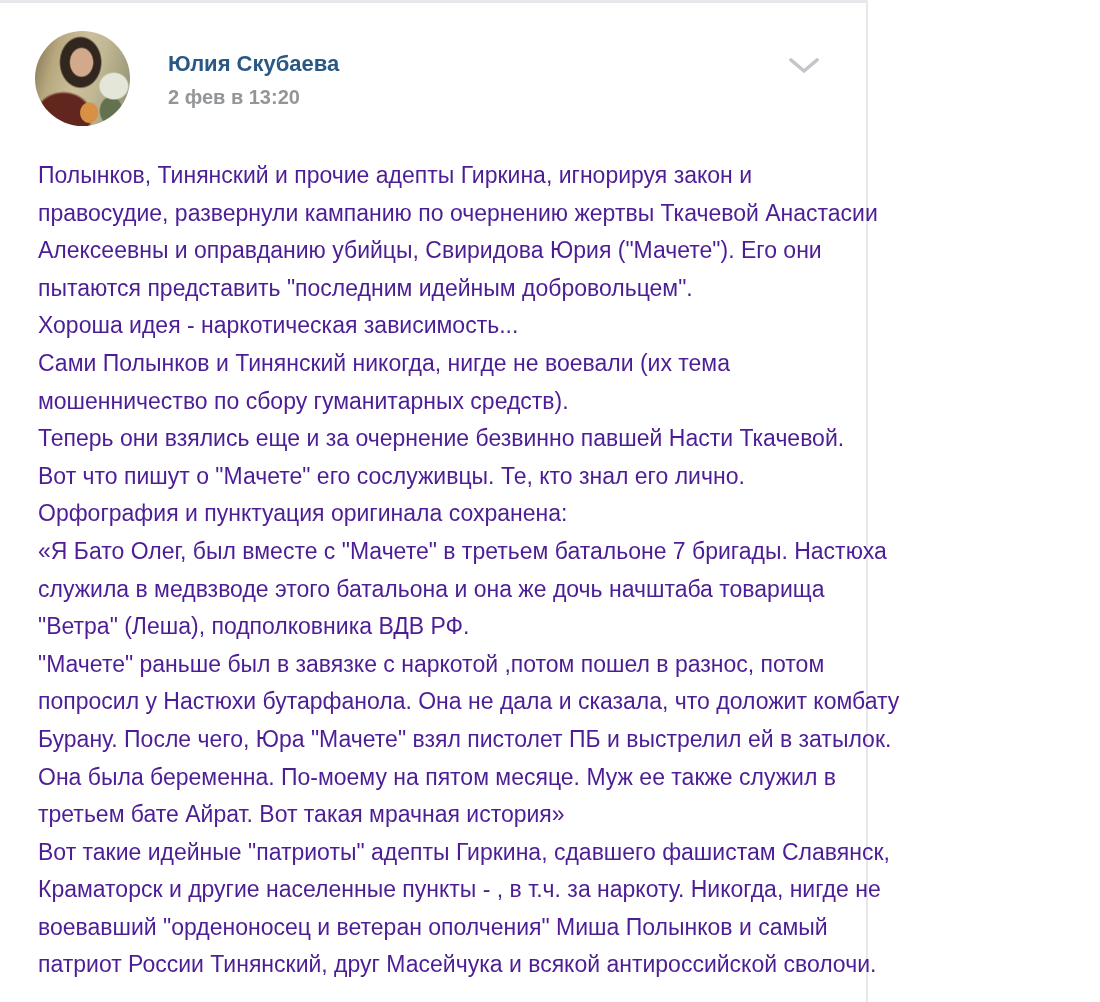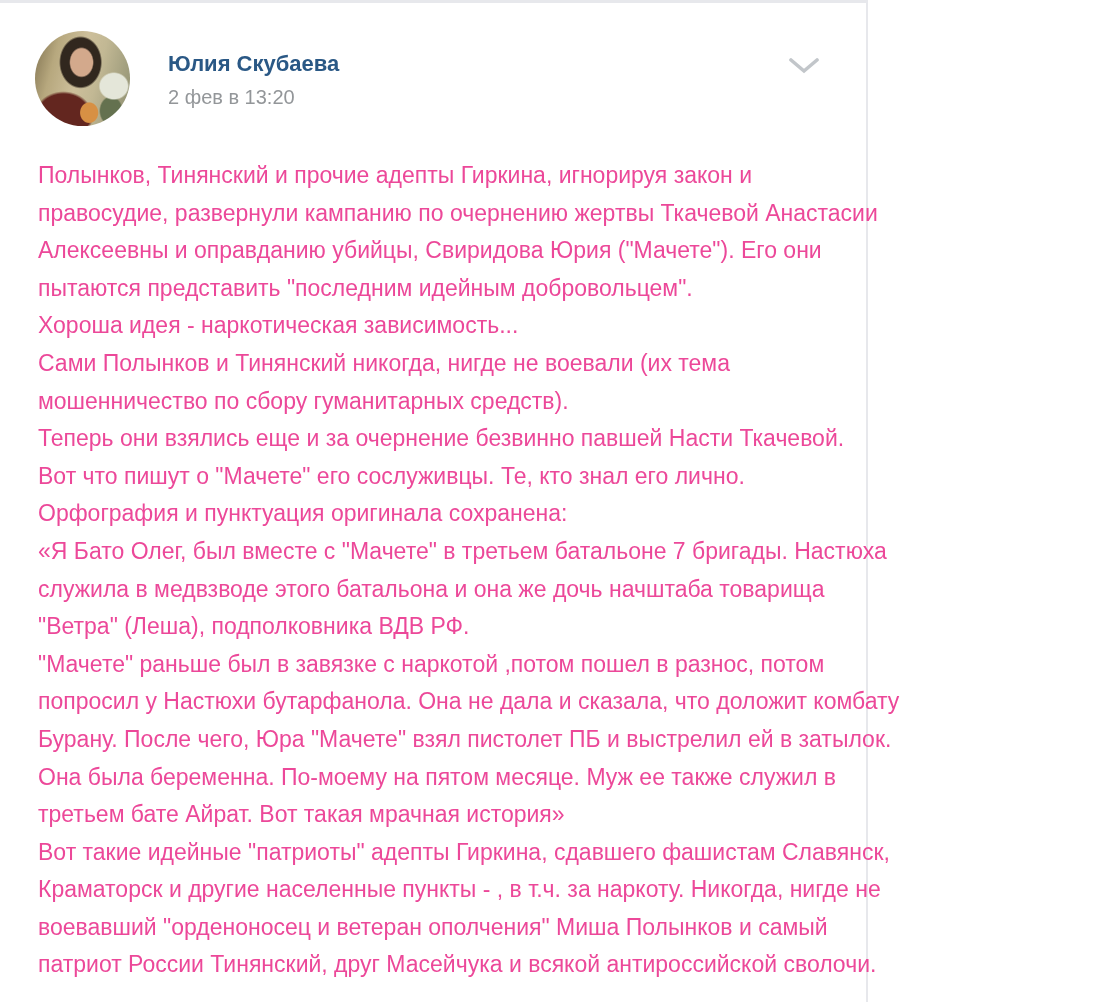--- a/index.html
+++ b/index.html
@@ -51,39 +51,39 @@
     font-weight: bold;
     color: #2a5885;
     text-decoration: none;
     cursor: pointer;
   }
   .post-date {
     display: block;
     margin-top: 6px;
     font-size: 20px;
     line-height: 26px;
-    font-weight: normal;
+    font-weight: bold;
     color: #939699;
     cursor: pointer;
   }
   .menu-button {
     position: absolute;
     right: 45px; top: 50px;
     width: 34px; height: 26px;
     display: flex; align-items: center; justify-content: center;
     cursor: pointer;
   }
   .menu-button svg { display: block; }
   .post-text {
     position: absolute;
     left: 38px; top: 154px;
     width: 1032px;
     font-size: 23px;
     line-height: 37.6px;
-    color: #ec4899;
+    color: #4c1d95;
     white-space: pre-line;
     word-wrap: break-word;
   }
 </style>
 </head>
 <body>
 
 <div class="post-card">
 
   <div class="avatar"></div>

